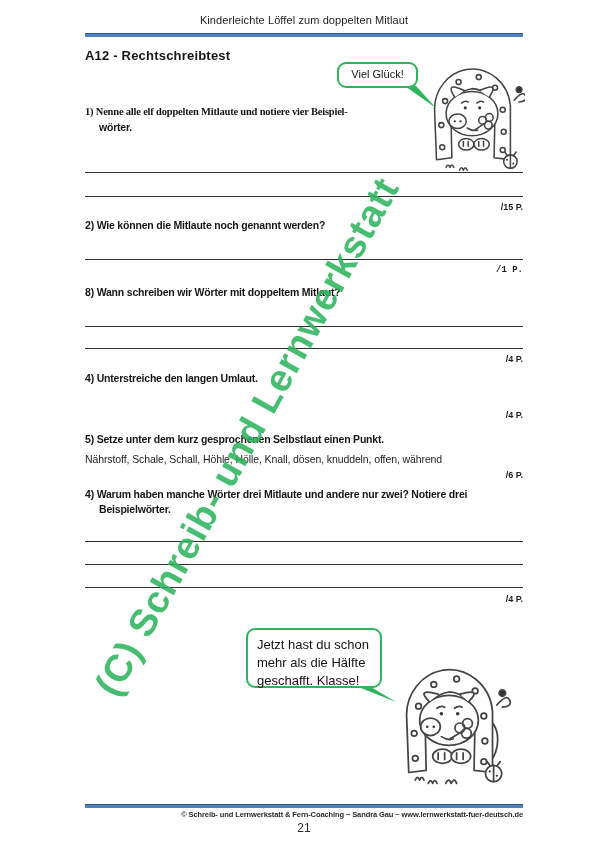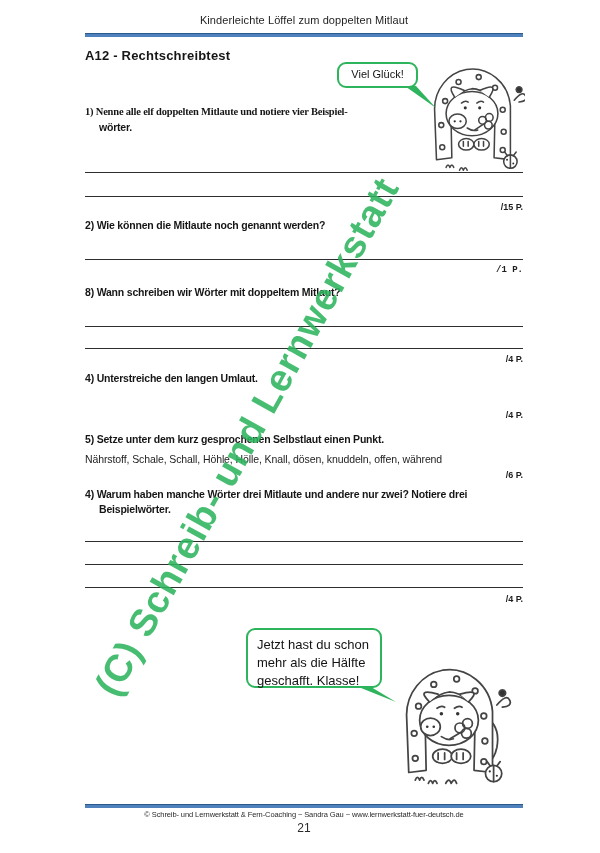--- a/index.html
+++ b/index.html
@@ -21,21 +21,21 @@
     letter-spacing: 0.1px;
   }
   .rule-blue {
     position: absolute; left: 85px; width: 438px; height: 4px;
     border-top: 1.2px solid #2a5a8c; background: #4f81bd;
   }
   .rule-header { top: 33px; }
   .rule-footer { top: 804px; }
   .footer-credit {
     position: absolute; top: 810px; left: 85px; width: 438px;
-    text-align: center; font-size: 7.5px; font-weight: 400; color: #2a2a2a;
+    text-align: right; font-size: 7.5px; font-weight: 700; color: #2a2a2a;
     letter-spacing: -0.1px;
   }
   .page-number {
     position: absolute; top: 821px; left: 85px; width: 438px;
     text-align: center; font-size: 12px; font-weight: 500; color: #2a2a2a;
   }
 
   
   .ws-title {
     position: absolute; top: 48px; left: 85px;

